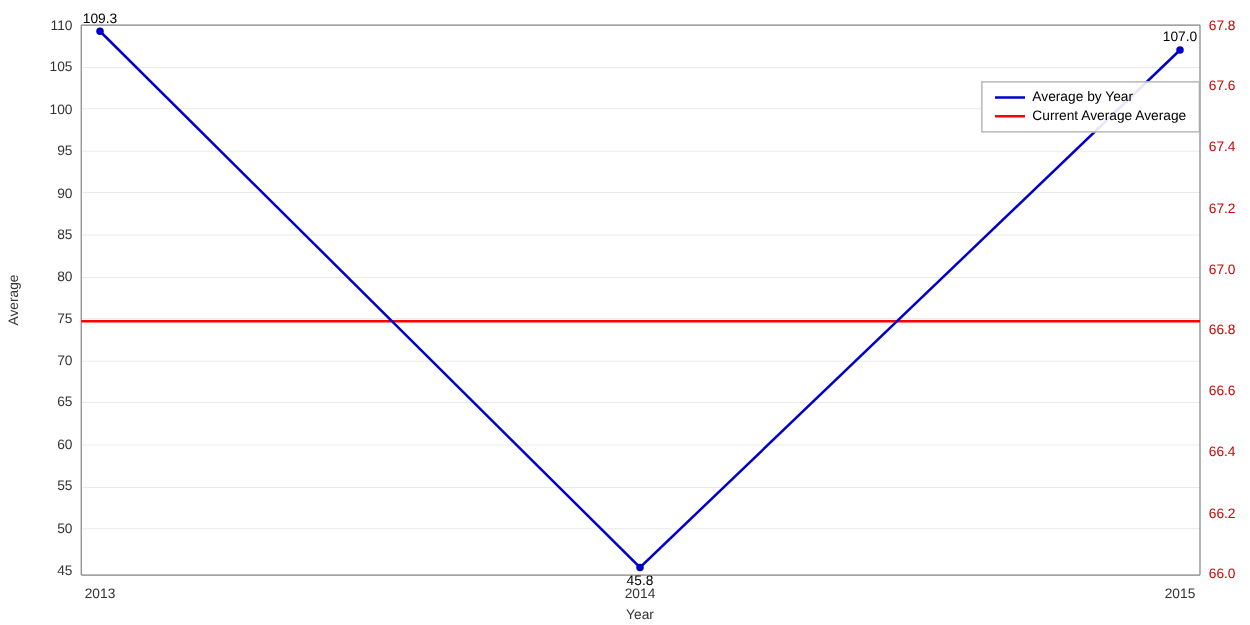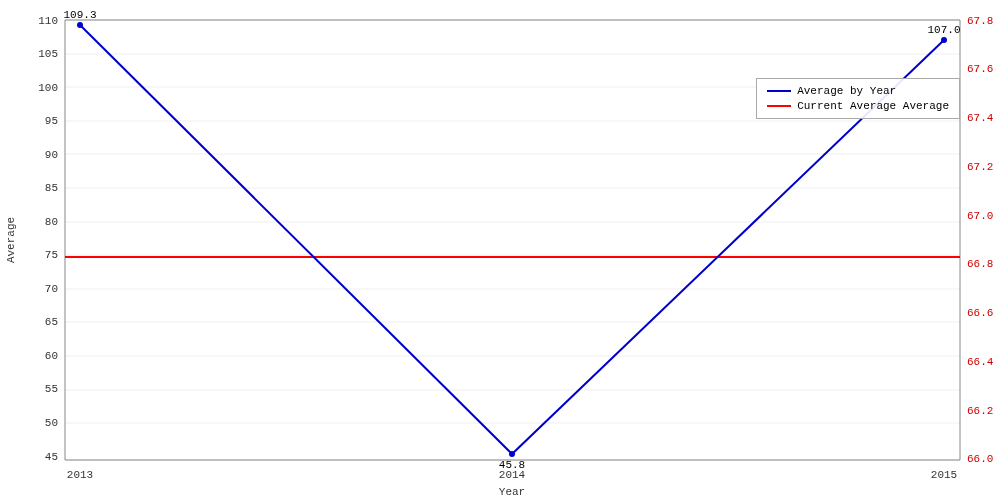--- a/index.html
+++ b/index.html
@@ -9,31 +9,30 @@
       background: #fff;
       font-family: Arial, sans-serif;
       font-size: 11px;
       overflow: hidden;
     }
     .chart-container {
       width: 1000px;
       height: 500px;
       position: relative;
       background: #fff;
-      font-family: Liberation Mono, monospace;
     }
     svg {
       position: absolute;
       top: 0; left: 0;
       width: 1000px;
       height: 500px;
     }
     .legend-box {
       position: absolute;
-      top: 78px;
+      top: 65px;
       right: 40px;
       background: rgba(255,255,255,0.9);
       border: 1px solid #aaa;
       padding: 6px 10px;
       font-size: 11px;
     }
     .legend-item {
       display: flex;
       align-items: center;
       margin-bottom: 3px;

